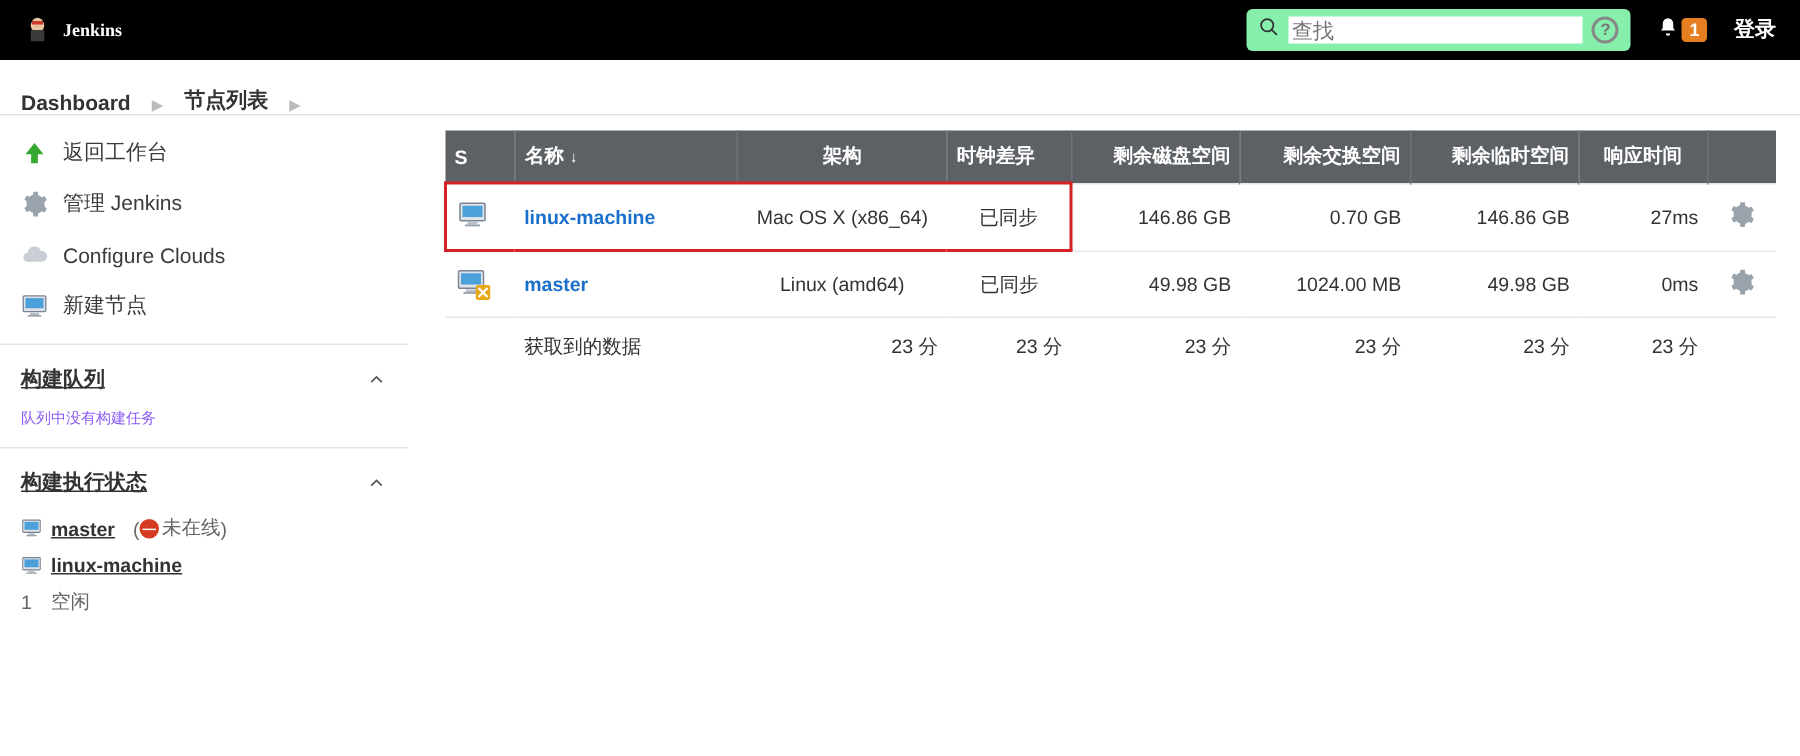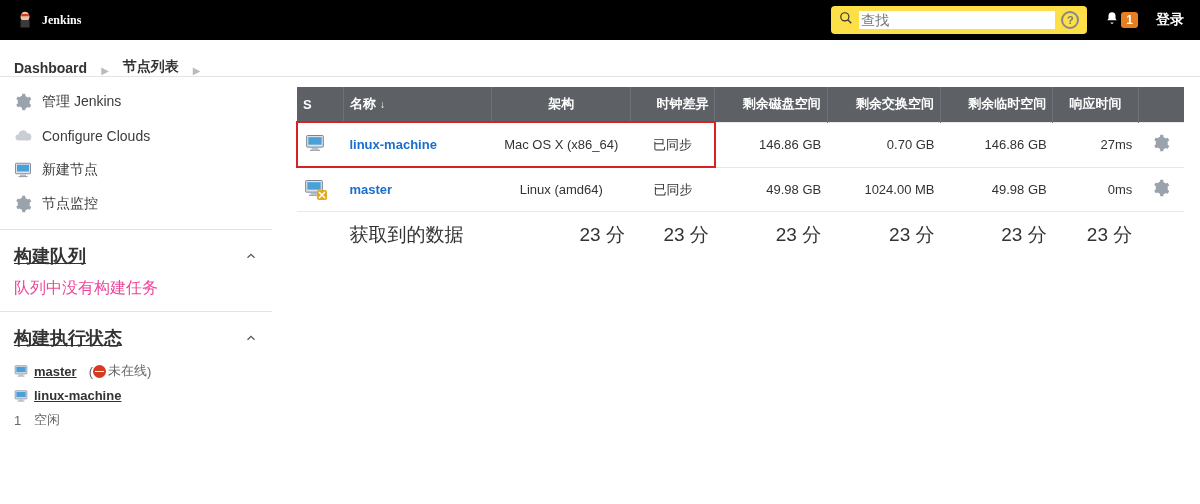--- a/index.html
+++ b/index.html
@@ -3,21 +3,21 @@
 <meta charset="utf-8">
 <style>
   html,body{margin:0;padding:0;font-family:Arial,"Helvetica Neue",Helvetica,sans-serif;background:#fff;color:#333;}
   body{width:1200px;}
   
   .hdr{background:#000;height:40px;display:flex;align-items:center;padding:0 16px;color:#fff;}
   .logo-wrap{display:flex;align-items:center;gap:8px;}
   .logo-ico{width:18px;height:22px;display:inline-block;}
   .logo-text{font-family:Georgia,"Times New Roman",serif;font-weight:bold;font-size:12px;color:#fff;}
   .hdr-spacer{flex:1;}
-  .search{background:#fde047;border-radius:4px;height:28px;width:240px;display:flex;align-items:center;padding:0 8px;gap:6px;}
+  .search{background:#86efac;border-radius:4px;height:28px;width:240px;display:flex;align-items:center;padding:0 8px;gap:6px;}
   .search input{border:none;outline:none;flex:1;font-size:14px;color:#333;}
   .help-ico{color:#777;font-size:16px;border:2px solid #888;border-radius:50%;width:14px;height:14px;display:flex;align-items:center;justify-content:center;font-size:11px;font-weight:bold;}
   .bell{margin-left:18px;display:flex;align-items:center;gap:2px;}
   .bell svg{width:14px;height:14px;fill:#fff;}
   .badge{background:#e67e22;color:#fff;border-radius:3px;padding:1px 5px;font-size:12px;font-weight:bold;}
   .login{margin-left:18px;font-size:14px;font-weight:bold;color:#fff;cursor:pointer;}
   
   .crumbs{height:36px;border-bottom:1px solid #e3e3e3;display:flex;align-items:flex-end;padding:0 14px;font-size:14px;gap:14px;}
   .crumbs a{color:#336;text-decoration:none;font-weight:bold;color:#2c54a0;}
   .crumbs a:first-child{color:#333;}
@@ -25,44 +25,44 @@
   
   .body{display:flex;}
   .side{width:272px;flex-shrink:0;}
   .main{flex:1;padding:10px 16px 0 24px;}
   
   .nav{padding:8px 0;}
   .nav-item{display:flex;align-items:center;gap:10px;padding:8px 14px;font-size:14px;color:#3b3b3b;cursor:pointer;}
   .nav-ico{width:18px;height:18px;display:inline-flex;align-items:center;justify-content:center;}
   
   .sect{border-top:1px solid #e3e3e3;padding:10px 14px 6px;}
-  .sect-hd{display:flex;align-items:center;justify-content:space-between;font-weight:bold;font-size:18px;color:#333;padding:4px 0 8px;}
+  .sect-hd{display:flex;align-items:center;justify-content:space-between;font-weight:bold;font-size:14px;color:#333;padding:4px 0 8px;}
   .sect-hd .title{border-bottom:0;}
   .sect-hd.link .title{text-decoration:underline;}
-  .sect .empty{font-size:16px;color:#ec4899;padding:2px 0 6px;}
+  .sect .empty{font-size:10px;color:#8b5cf6;padding:2px 0 6px;}
   .exec-item{display:flex;align-items:center;gap:6px;font-size:13px;padding:4px 0;}
   .exec-item .name{color:#333;font-weight:bold;text-decoration:underline;}
   .offline-pill{display:inline-flex;align-items:center;color:#666;font-size:13px;margin-left:6px;}
   .stop-ico{width:13px;height:13px;border-radius:50%;background:#d43b20;display:inline-flex;align-items:center;justify-content:center;color:#fff;font-size:9px;font-weight:bold;margin-right:2px;}
   .caret{width:14px;height:14px;color:#555;}
   
   .tbl{width:100%;border-collapse:collapse;font-size:13px;}
   .tbl thead th{background:#5d6166;color:#fff;font-weight:bold;text-align:left;padding:8px 6px;border-right:1px solid #6e7278;}
   .tbl thead th:last-child{border-right:none;}
   .tbl tbody td{padding:10px 6px;border-top:1px solid #e8e8e8;vertical-align:middle;}
   .tbl tbody tr.highlight td{border-top:2px solid #d62222;border-bottom:2px solid #d62222;}
   .tbl tbody tr.highlight td:first-child{border-left:2px solid #d62222;}
   .tbl tbody tr.highlight td.hend{border-right:2px solid #d62222;}
   .node-link{color:#1a6fcb;font-weight:bold;text-decoration:none;}
   .num{text-align:right;padding-right:14px;}
   .cen{text-align:center;}
   .comp-ico{width:22px;height:20px;display:inline-block;}
   .gear-ico{width:18px;height:18px;display:inline-block;}
   .footer-row{border-top:1px solid #ddd;}
-  .footer-row td{font-size:19px;}
+  .footer-row td{font-size:13px;}
   .refresh{display:flex;justify-content:flex-end;padding:8px 2px 0 0;}
   .btn{background:#0b6aa2;color:#fff;border:none;border-radius:4px;padding:7px 14px;font-size:13px;font-weight:bold;cursor:pointer;}
   .sort-arrow{font-size:10px;margin-left:4px;}
 </style>
 </head>
 <body>
 
 <svg width="0" height="0" style="position:absolute">
   <defs>
     <g id="gear">
@@ -124,48 +124,48 @@
   <span class="chev">▶</span>
 </div>
 
 <div class="body">
 
   <div class="side">
     <div class="nav">
       <div class="nav-item">
         <span class="nav-ico">
             <svg width="18" height="18" viewBox="0 0 24 24">
+              <use href="#arrowup"></use>
+            </svg>
+          </span>
+        <span>返回工作台</span>
+      </div>
+      <div class="nav-item">
+        <span class="nav-ico">
+            <svg width="18" height="18" viewBox="0 0 24 24">
               <use href="#gear"></use>
             </svg>
           </span>
         <span>管理 Jenkins</span>
       </div>
       <div class="nav-item">
         <span class="nav-ico">
             <svg width="18" height="18" viewBox="0 0 24 24">
               <use href="#cloud"></use>
             </svg>
           </span>
         <span>Configure Clouds</span>
       </div>
       <div class="nav-item">
         <span class="nav-ico">
             <svg width="18" height="18" viewBox="0 0 24 24">
               <use href="#computer"></use>
             </svg>
           </span>
         <span>新建节点</span>
-      </div>
-      <div class="nav-item">
-        <span class="nav-ico">
-            <svg width="18" height="18" viewBox="0 0 24 24">
-              <use href="#gear"></use>
-            </svg>
-          </span>
-        <span>节点监控</span>
       </div>
     </div>
 
     <div class="sect">
       <div class="sect-hd link">
         <span class="title" style="text-decoration:underline;">构建队列</span>
         <svg class="caret" viewBox="0 0 24 24">
             <path d="M6 15l6-6 6 6" fill="none" stroke="#555" stroke-width="2"></path>
           </svg>
       </div>
@@ -199,21 +199,21 @@
     </div>
   </div>
 
   <div class="main">
     <table class="tbl">
       <thead>
         <tr>
           <th style="width:36px;">S</th>
           <th style="width:150px;"><span>名称</span><span class="sort-arrow">↓</span></th>
           <th style="width:140px;text-align:center;font-family:Liberation Mono, monospace;">架构</th>
-          <th style="width:80px;text-align:right;">时钟差异</th>
+          <th style="width:80px;text-align:left;">时钟差异</th>
           <th style="width:110px;text-align:right;">剩余磁盘空间</th>
           <th style="width:110px;text-align:right;">剩余交换空间</th>
           <th style="width:110px;text-align:right;">剩余临时空间</th>
           <th style="width:80px;text-align:center;">响应时间</th>
           <th style="width:36px;"></th>
         </tr>
       </thead>
       <tbody>
         <tr class="highlight">
           <td><span class="comp-ico"><svg width="22" height="20" viewBox="0 0 24 24">

